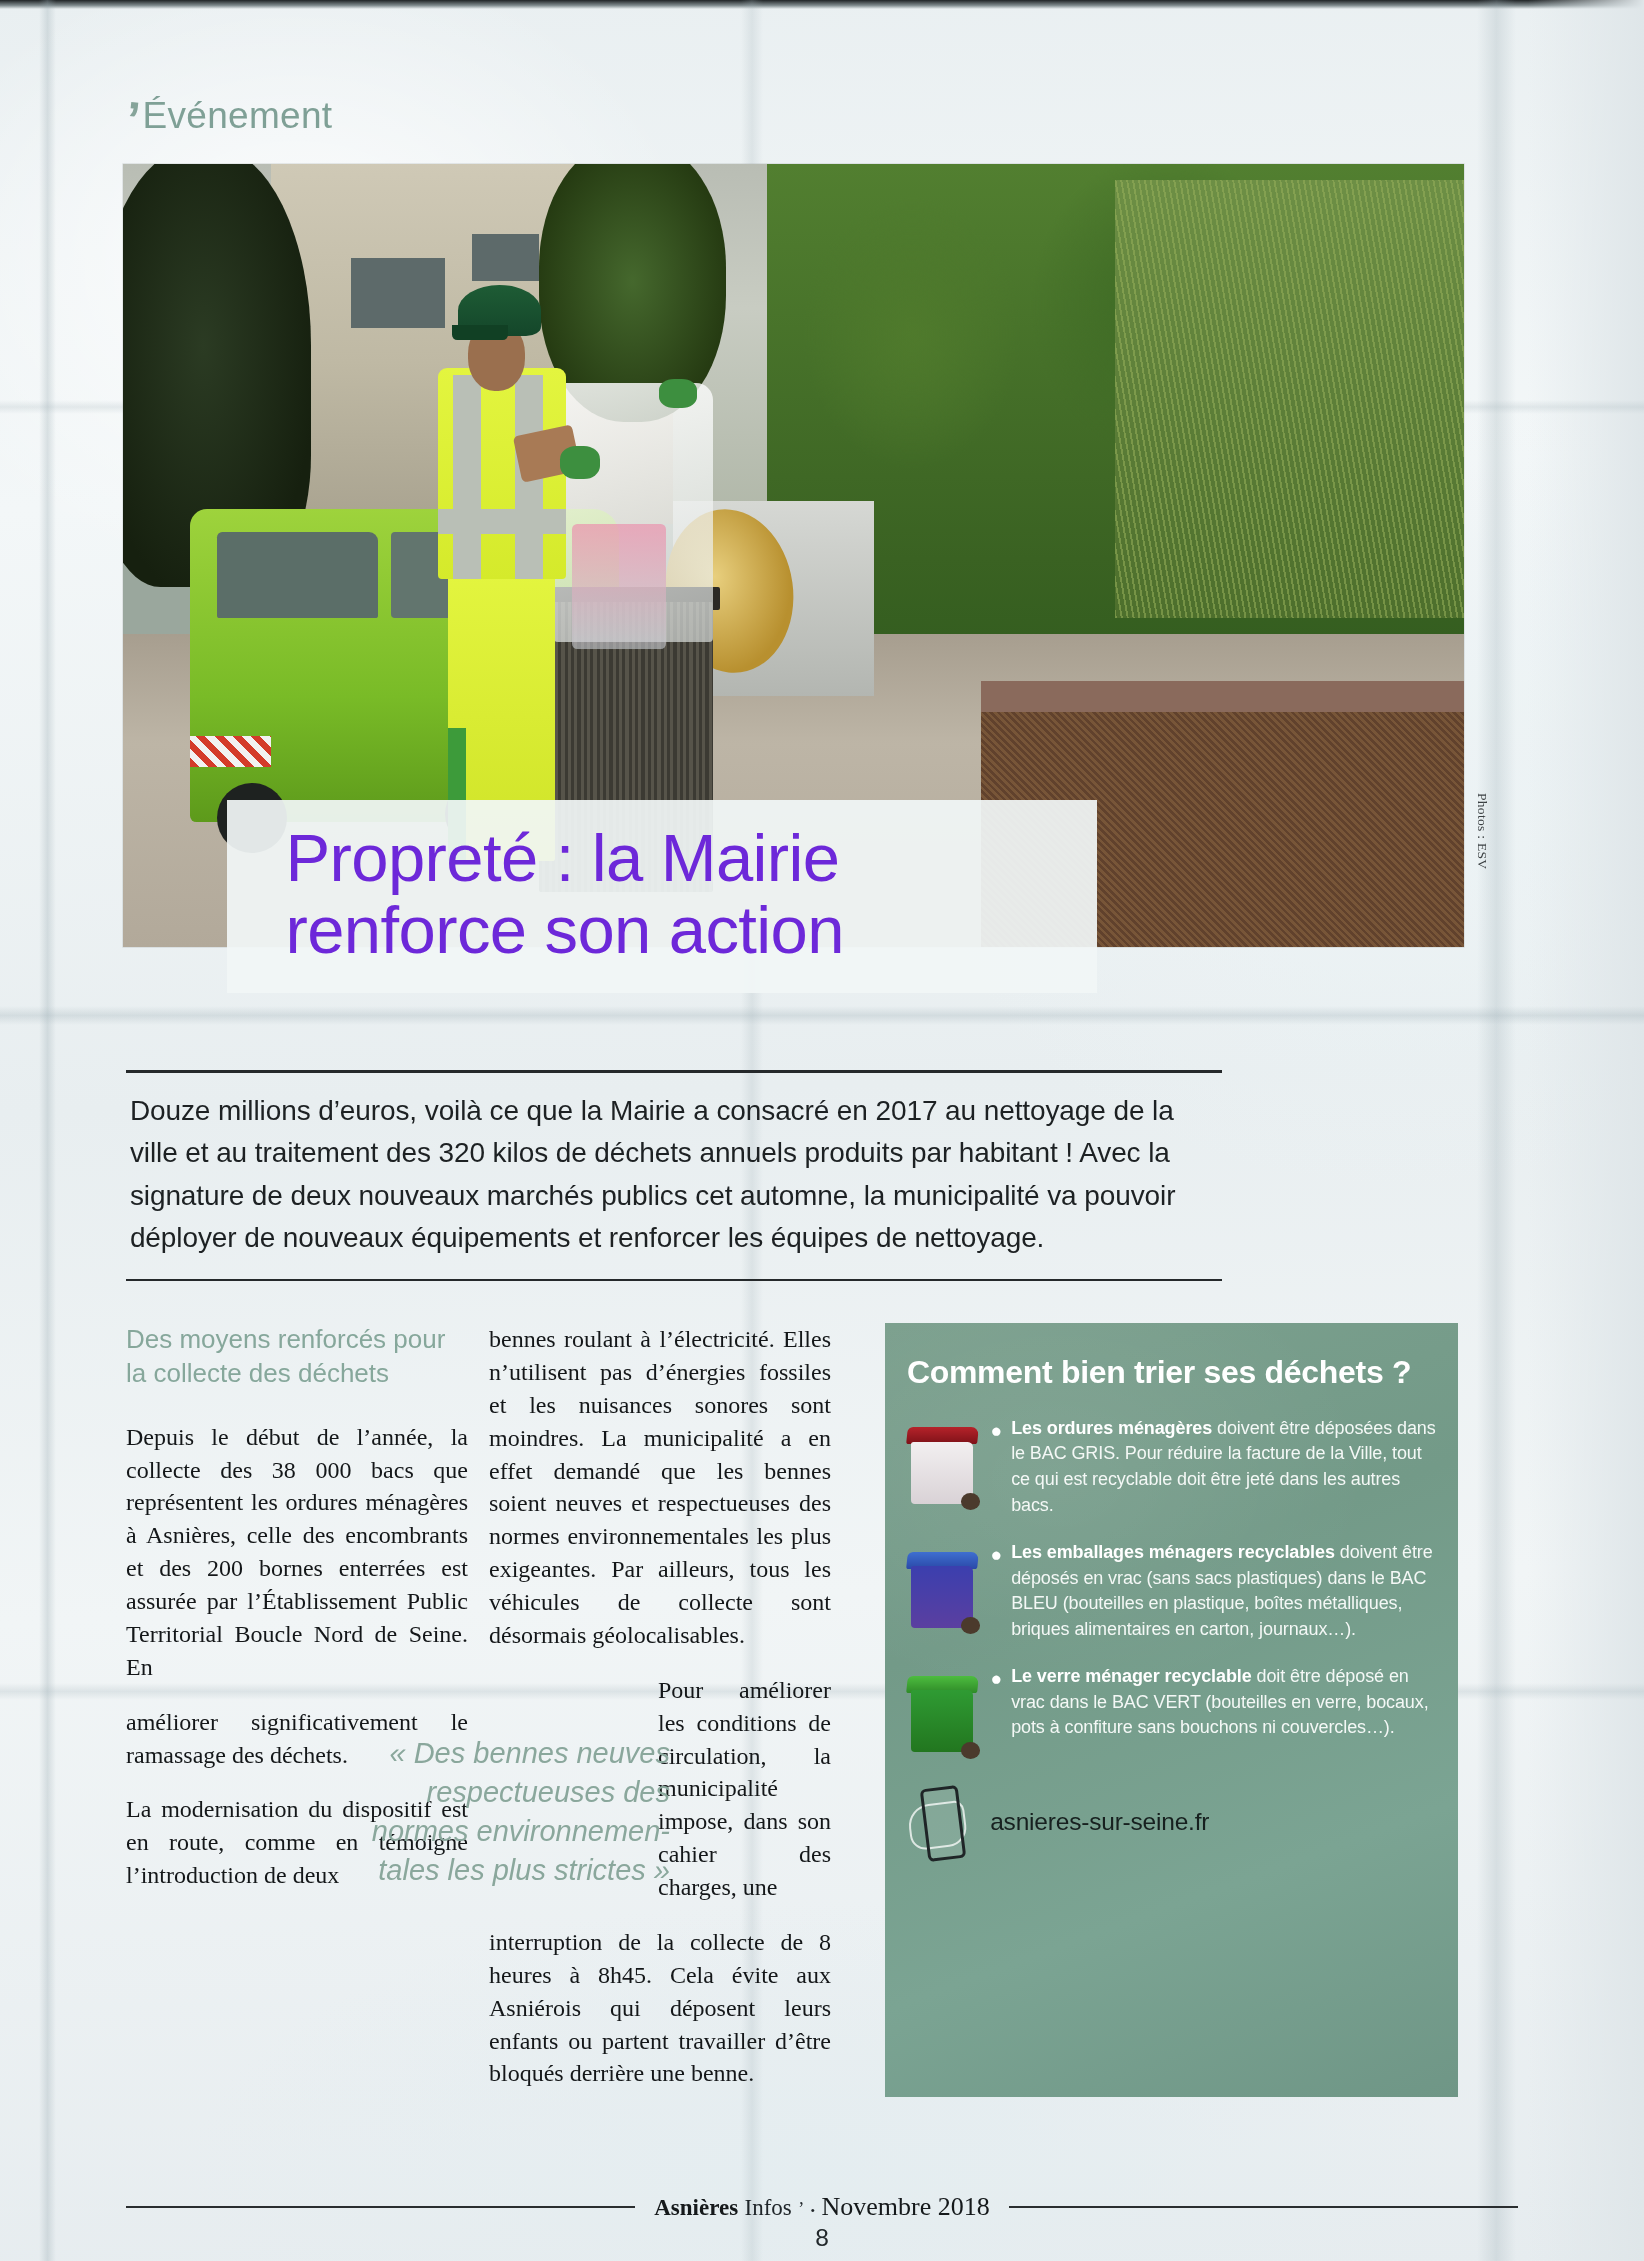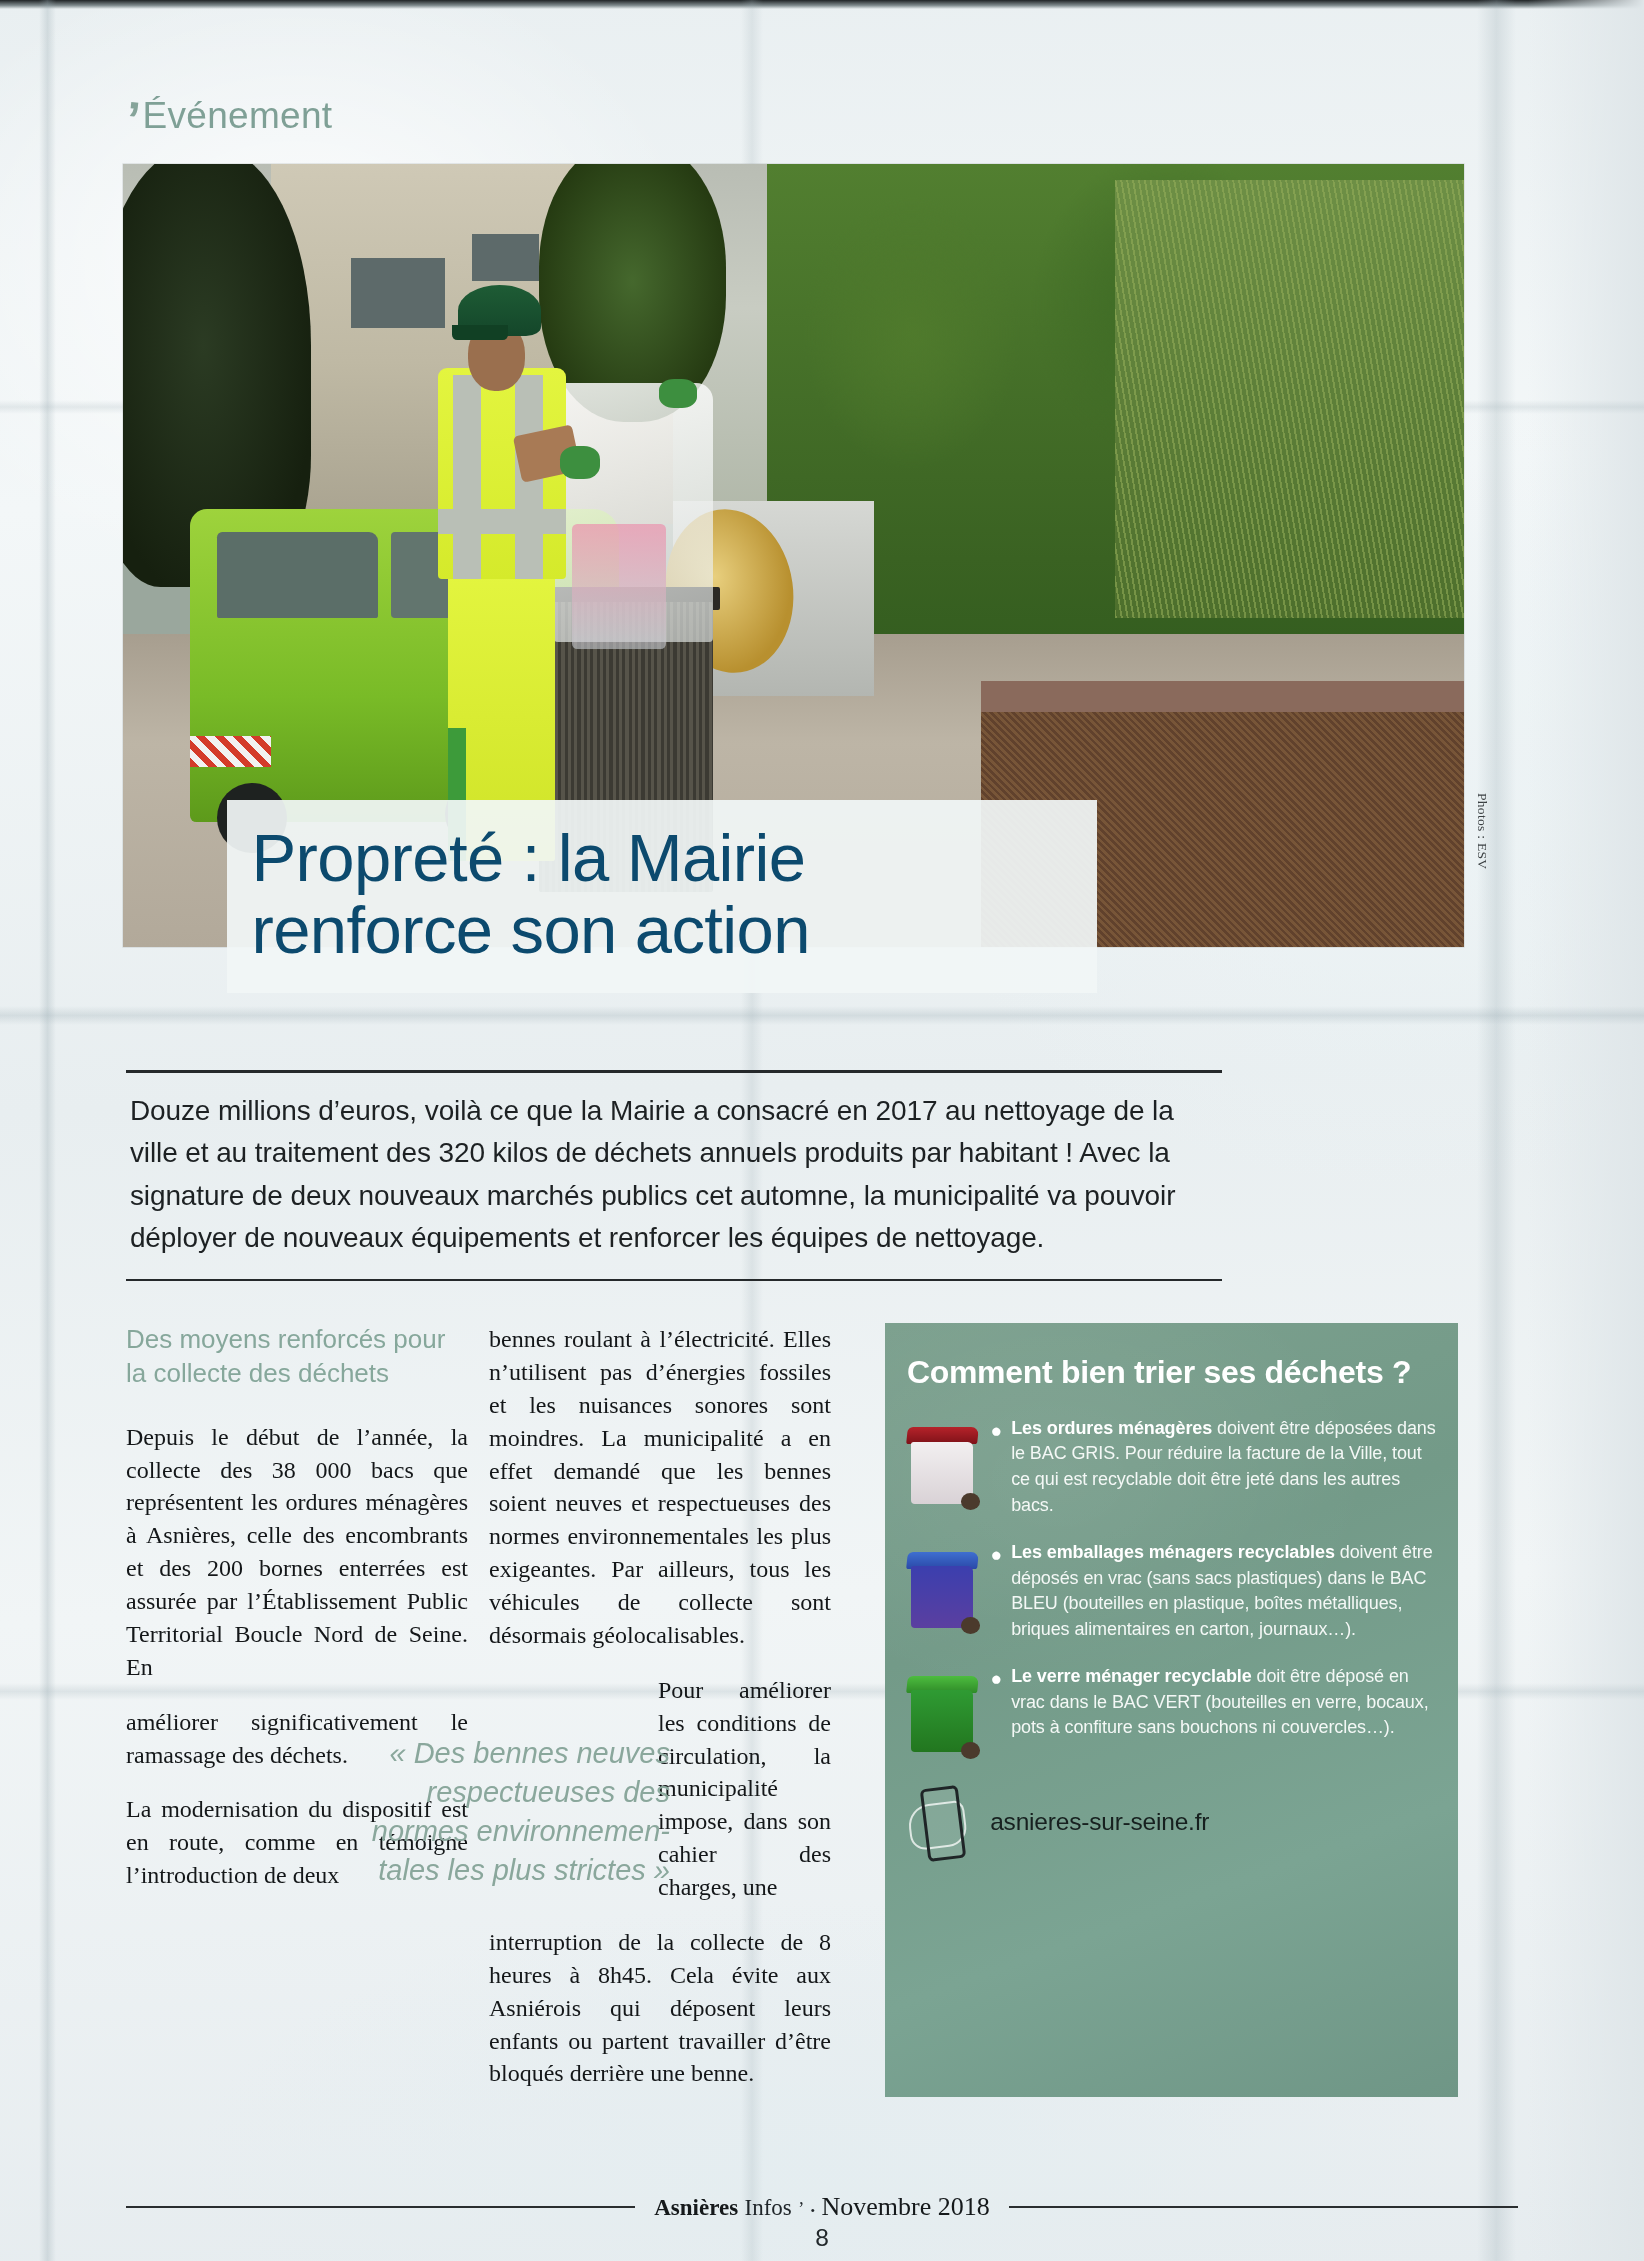--- a/index.html
+++ b/index.html
@@ -132,23 +132,24 @@
   
   .headline{
     position:absolute;left:227px;top:800px;width:870px;
     background:rgba(241,246,246,.93);
     padding:22px 24.5px 26px 24.5px;
     box-sizing:border-box;
   }
   .headline .h{
     font-family:"Liberation Sans",sans-serif;
     font-size:67px;line-height:1.08;
-    color:#0c4a6e;font-weight:400;
+    color:#6d28d9;font-weight:400;
     letter-spacing:-0.6px;
     white-space:pre-line;
+    margin-left:34px;
   }
 
   
   .intro-wrap{position:absolute;left:126px;top:1070px;width:1096px;}
   .hr-top{height:2.6px;background:#25292b;}
   .hr-bot{height:1.9px;background:#25292b;margin-top:5.2px;}
   .intro{
     font-family:"Liberation Sans",sans-serif;
     font-size:28px;line-height:1.52;color:#1d2123;
     padding:17px 1.3px 14px 3.9px;

